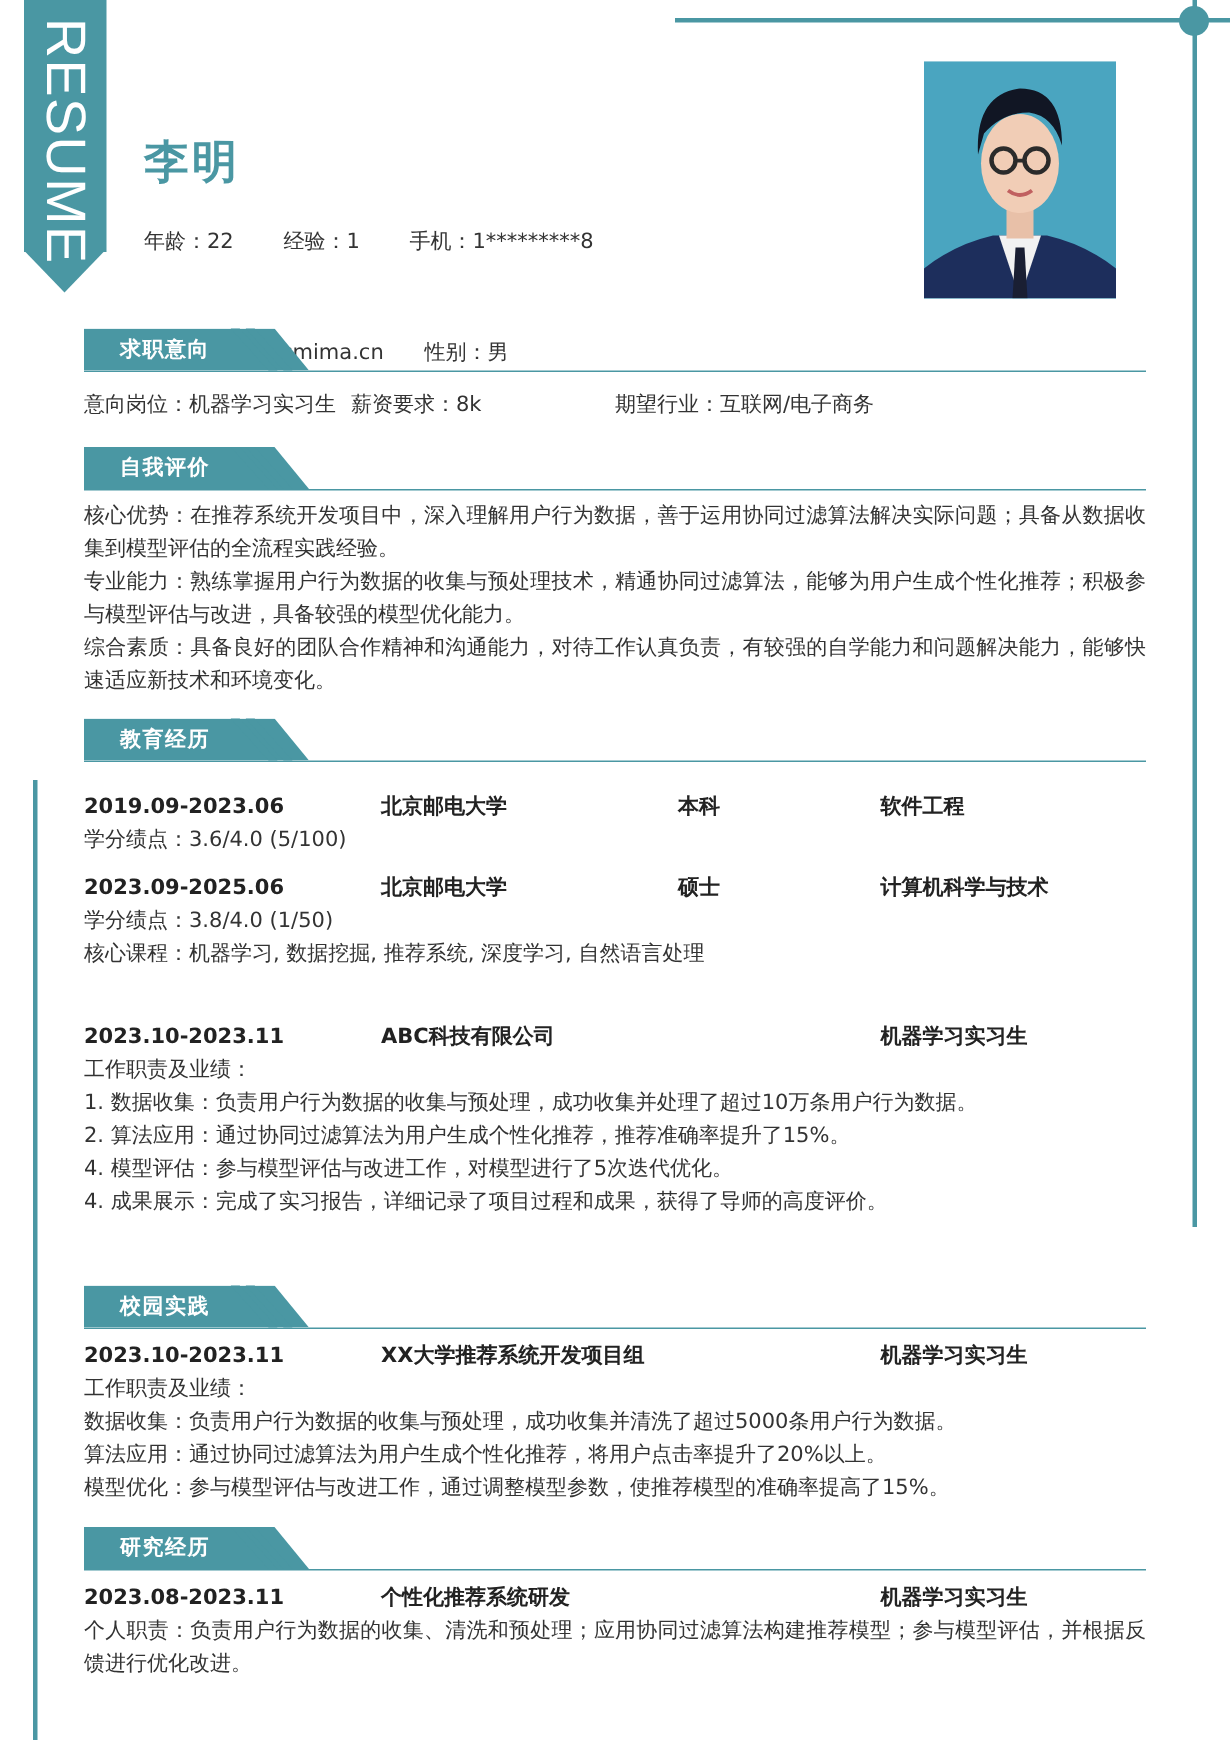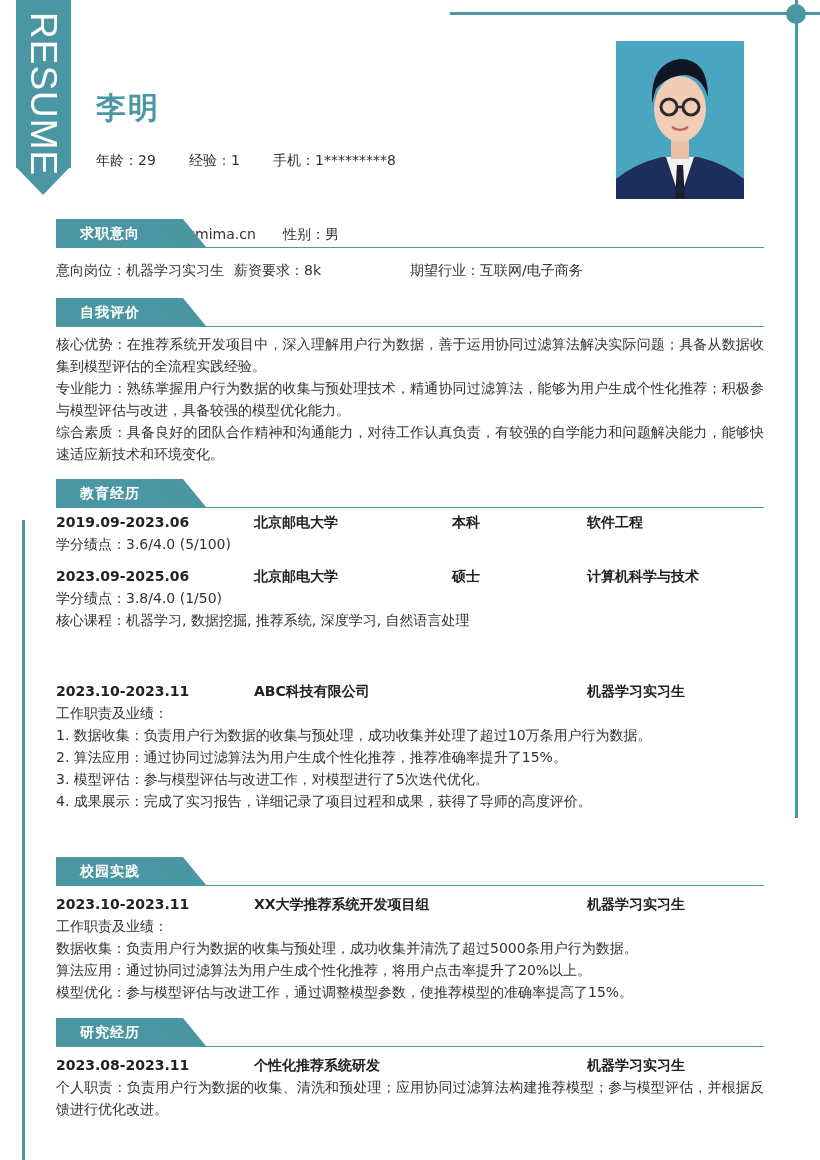--- a/index.html
+++ b/index.html
@@ -48,21 +48,21 @@
 <div class="left-line"></div>
 
 <div class="ribbon">
   <div class="ribbon-body"></div>
   <div class="ribbon-tip"></div>
   <div class="ribbon-text">RESUME</div>
 </div>
 
 <div class="name">李明</div>
 <div class="info-row row1">
-  <span style="width:93px"><span>年龄：</span><span>29</span></span><span style="width:84px"><span>经验：</span><span>1</span></span><span><span>手机：</span><span>1*********8</span></span>
+  <span style="width:93px"><span>年龄：</span><span>22</span></span><span style="width:84px"><span>经验：</span><span>1</span></span><span><span>手机：</span><span>1*********8</span></span>
 </div>
 <div class="info-row row2">
   <span style="width:187px"><span>邮箱：</span><span>****@zcmima.cn</span></span><span><span>性别：</span><span>男</span></span>
 </div>
 
 <div class="photo">
   <svg width="128" height="158" viewBox="0 0 128 158">
     <rect width="128" height="158" fill="#4aa5c0"></rect>
     <path d="M0 158 L0 138 Q20 122 46 116 L82 116 Q108 122 128 138 L128 158 Z" fill="#1d2e5c"></path>
     <path d="M50 116 L64 158 L78 116 Z" fill="#f2f2f2"></path>
@@ -108,21 +108,21 @@
 </div>
 
 <div class="section" style="top:479px">
   <div class="sec-head">
     <div class="tag"></div>
     <div class="stripe" style="left:123px"></div>
     <div class="stripe" style="left:133px"></div>
     <div class="title">教育经历</div>
     <div class="rule"></div>
   </div>
-  <div class="sec-body" style="padding-top:0">
+  <div class="sec-body" style="padding-top:16px">
     <div class="entry-head">
       <span style="left:0">2019.09-2023.06</span>
       <span style="left:198px">北京邮电大学</span>
       <span style="left:396px">本科</span>
       <span style="left:531px">软件工程</span>
     </div>
     <div>学分绩点：3.6/4.0 (5/100)</div>
     <div class="entry-head" style="margin-top:8px">
       <span style="left:0">2023.09-2025.06</span>
       <span style="left:198px">北京邮电大学</span>
@@ -137,21 +137,21 @@
 <div class="section" style="top:674px">
   <div class="sec-body" style="padding-top:4px">
     <div class="entry-head">
       <span style="left:0">2023.10-2023.11</span>
       <span style="left:198px">ABC科技有限公司</span>
       <span style="left:531px">机器学习实习生</span>
     </div>
     <div>工作职责及业绩：</div>
     <div>1. 数据收集：负责用户行为数据的收集与预处理，成功收集并处理了超过10万条用户行为数据。</div>
     <div>2. 算法应用：通过协同过滤算法为用户生成个性化推荐，推荐准确率提升了15%。</div>
-    <div>3. 模型评估：参与模型评估与改进工作，对模型进行了5次迭代优化。</div>
+    <div>4. 模型评估：参与模型评估与改进工作，对模型进行了5次迭代优化。</div>
     <div>4. 成果展示：完成了实习报告，详细记录了项目过程和成果，获得了导师的高度评价。</div>
   </div>
 </div>
 
 <div class="section" style="top:857px">
   <div class="sec-head">
     <div class="tag"></div>
     <div class="stripe" style="left:123px"></div>
     <div class="stripe" style="left:133px"></div>
     <div class="title">校园实践</div>

